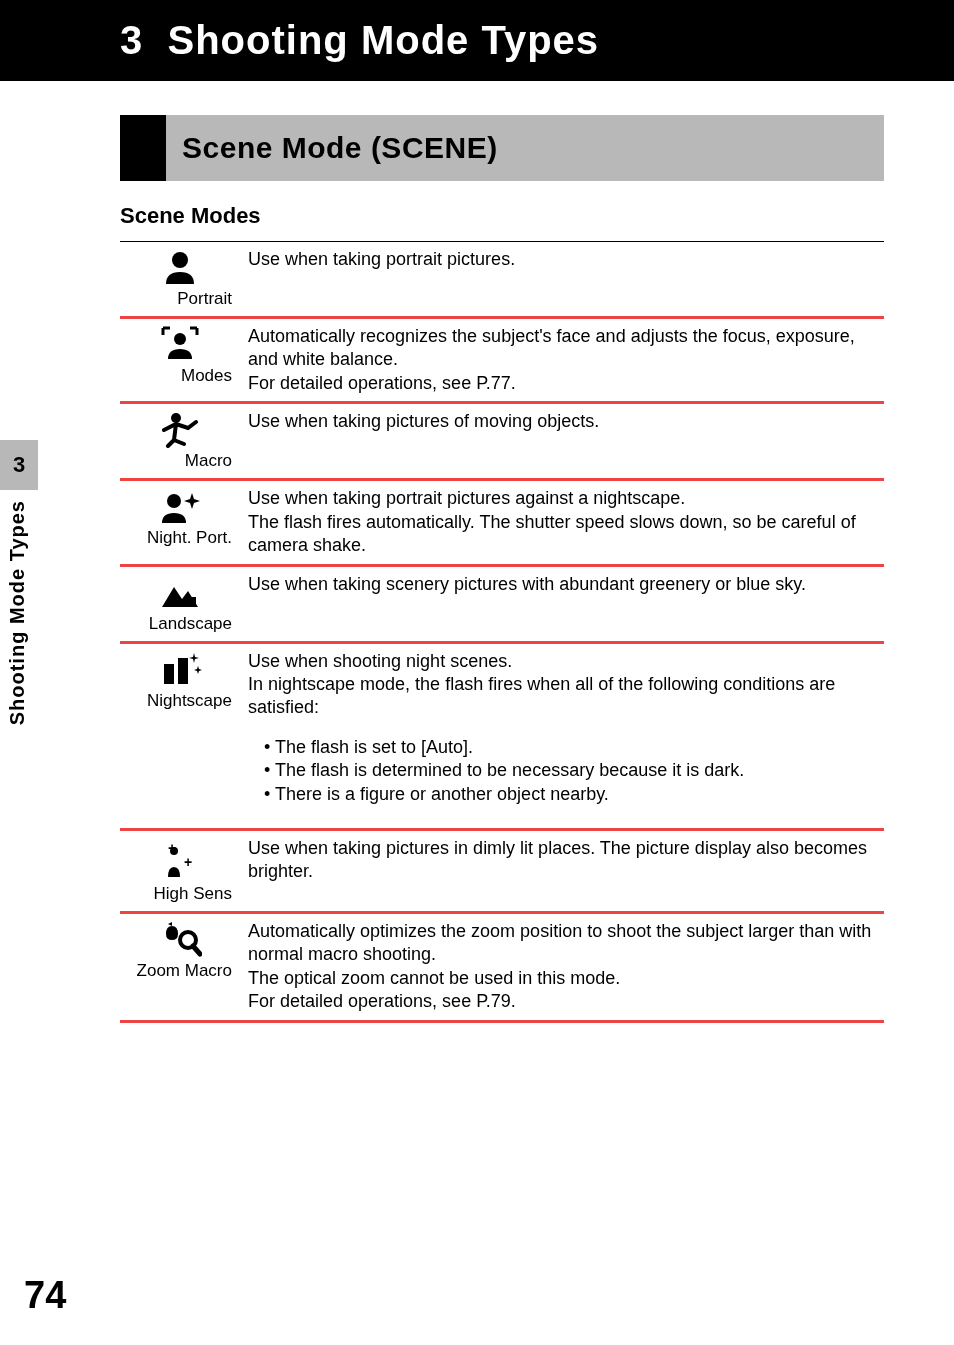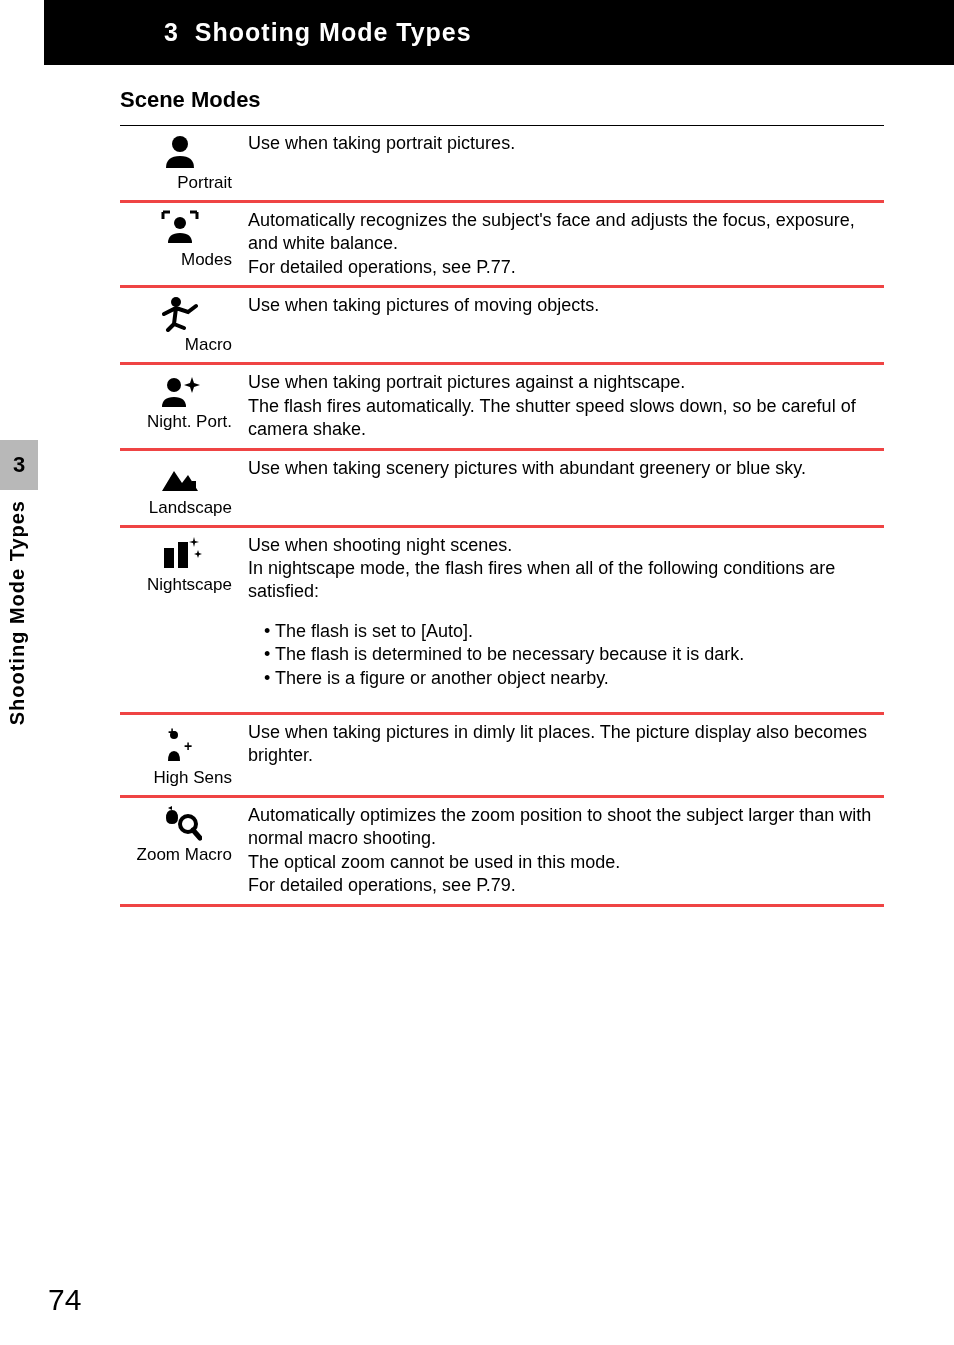--- a/index.html
+++ b/index.html
@@ -9,25 +9,24 @@
     background: #fff;
     font-family: Arial, Helvetica, sans-serif;
     color: #000;
     position: relative;
     overflow: hidden;
   }
   .chapter-header {
     background: #000;
     color: #fff;
     padding: 18px 30px 18px 120px;
-    font-size: 25px;
+    font-size: 40px;
     font-weight: bold;
     font-family: Arial, Helvetica, sans-serif;
     letter-spacing: 1px;
-    margin-left: 44px;
   }
   .content {
     padding: 0 70px 0 120px;
   }
   .section-heading {
     margin-top: 34px;
     display: flex;
     align-items: stretch;
   }
   .section-block {
@@ -107,35 +106,39 @@
     writing-mode: vertical-rl;
     text-orientation: mixed;
     font-weight: bold;
     font-size: 20px;
     padding: 10px 6px;
     letter-spacing: 1px;
     transform: rotate(180deg);
   }
   .page-num {
     position: absolute;
-    left: 48px;
+    left: 24px;
     bottom: 28px;
-    font-size: 30px;
-    font-weight: normal;
+    font-size: 38px;
+    font-weight: bold;
   }
 </style>
 </head>
 <body>
 
 <div class="chapter-header">
   <span>3</span>&nbsp;&nbsp;<span>Shooting Mode Types</span>
 </div>
 
 <div class="content">
 
+  <div class="section-heading">
+    <div class="section-block"></div>
+    <div class="section-title">Scene Mode (SCENE)</div>
+  </div>
 
 
   <p class="scene-modes-label">Scene Modes</p>
 
   <table class="scene-table">
 
     <tbody>
         <tr>
       <td class="icon-cell">
         <svg width="44" height="38" viewBox="0 0 44 38">

